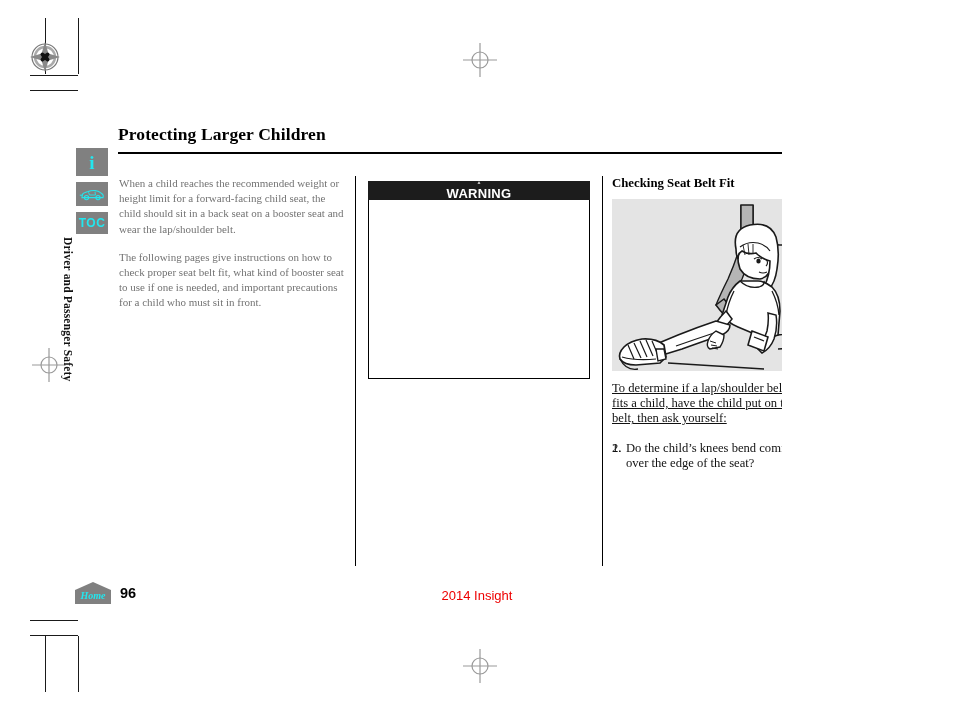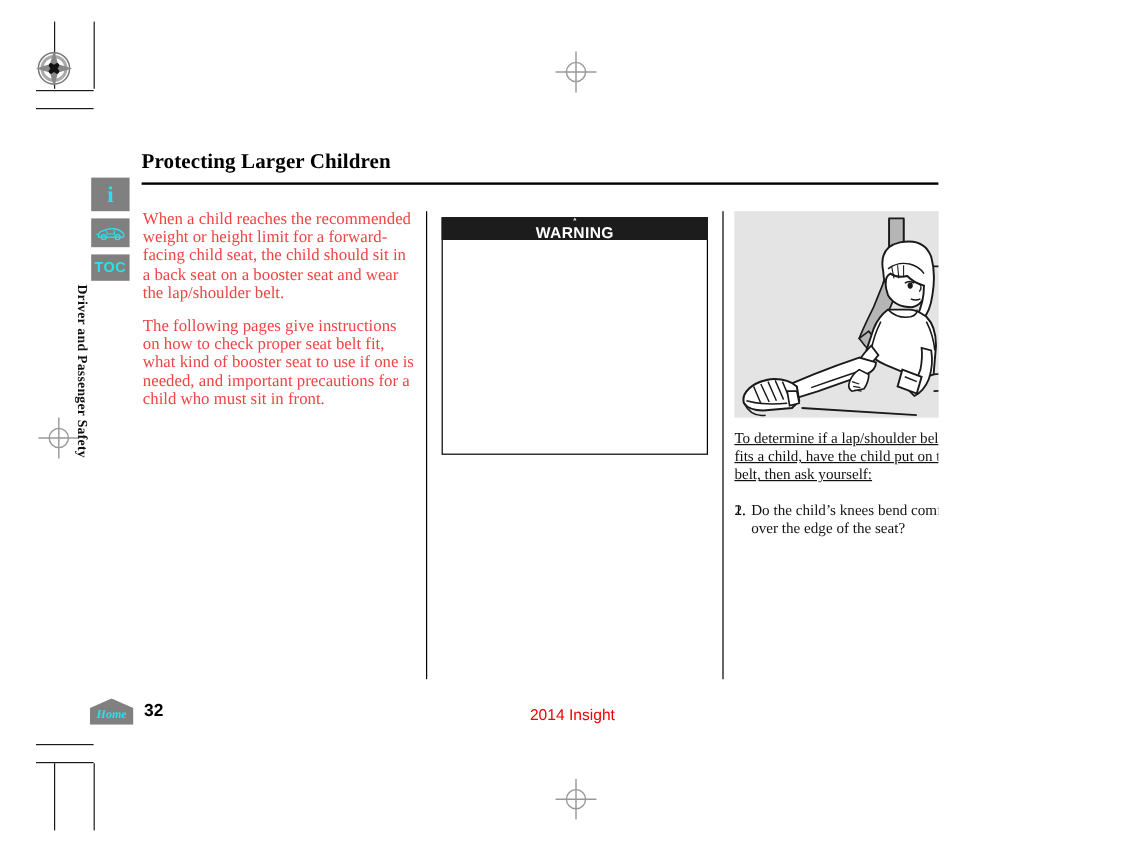--- a/index.html
+++ b/index.html
@@ -109,23 +109,23 @@
   
   #col1 {
     position: absolute;
     left: 119px;
     top: 176px;
     width: 228px;
   }
   #col1 p {
     margin: 0 0 13px 0;
     font-family: "Liberation Serif", serif;
-    font-size: 14px;
+    font-size: 11px;
     line-height: 15.2px;
-    color: #ef4444;
+    color: #737373;
   }
 
   
   #warning-box {
     position: absolute;
     left: 368px;
     top: 181px;
     width: 222px;
     height: 198px;
     border: 1.4px solid #000;
@@ -352,20 +352,21 @@
         <path d="M7 0.8 L13.4 12 L0.6 12 Z" fill="#ffffff"></path>
         <rect x="6.25" y="5.2" width="1.5" height="3.8" fill="#1c1c1c"></rect>
         <rect x="6.25" y="9.7" width="1.5" height="1.4" fill="#1c1c1c"></rect>
       </svg>
       <span id="warning-label">WARNING</span>
     </div>
     <div id="warning-body"></div>
   </div>
 
   <div id="col3">
+    <div id="col3-heading">Checking Seat Belt Fit</div>
 
     <div id="illustration">
       <svg width="226" height="172" viewBox="0 0 226 172">
         <rect x="0" y="0" width="226" height="172" fill="#e4e4e4"></rect>
 
         <path d="M141 6 L141 40 M129 6 L129 40" fill="none" stroke="#1a1a1a" stroke-width="1.6"></path>
         <path d="M141 40 Q152 46 168 46 L222 42" fill="none" stroke="#1a1a1a" stroke-width="1.6"></path>
 
         <path d="M129 6 L129 44 Q124 62 116 80 Q108 96 104 106 L112 112 Q122 96 130 80 Q138 62 141 44 L141 6 Z" fill="#b5b5b5" stroke="#1a1a1a" stroke-width="1.4"></path>
 
@@ -428,16 +429,16 @@
     </ol>
   </div>
 
   <div id="home-btn">
     <svg width="38" height="22" viewBox="0 0 38 22" style="position:absolute;left:0;top:0;">
       <path d="M19 0 L37 8 L37 22 L1 22 L1 8 Z" fill="#808080"></path>
     </svg>
     <div id="home-label">Home</div>
   </div>
 
-  <div id="page-number">32</div>
+  <div id="page-number">96</div>
   <div id="footer-model">2014 Insight</div>
 
 </div>
 
 </body></html>

